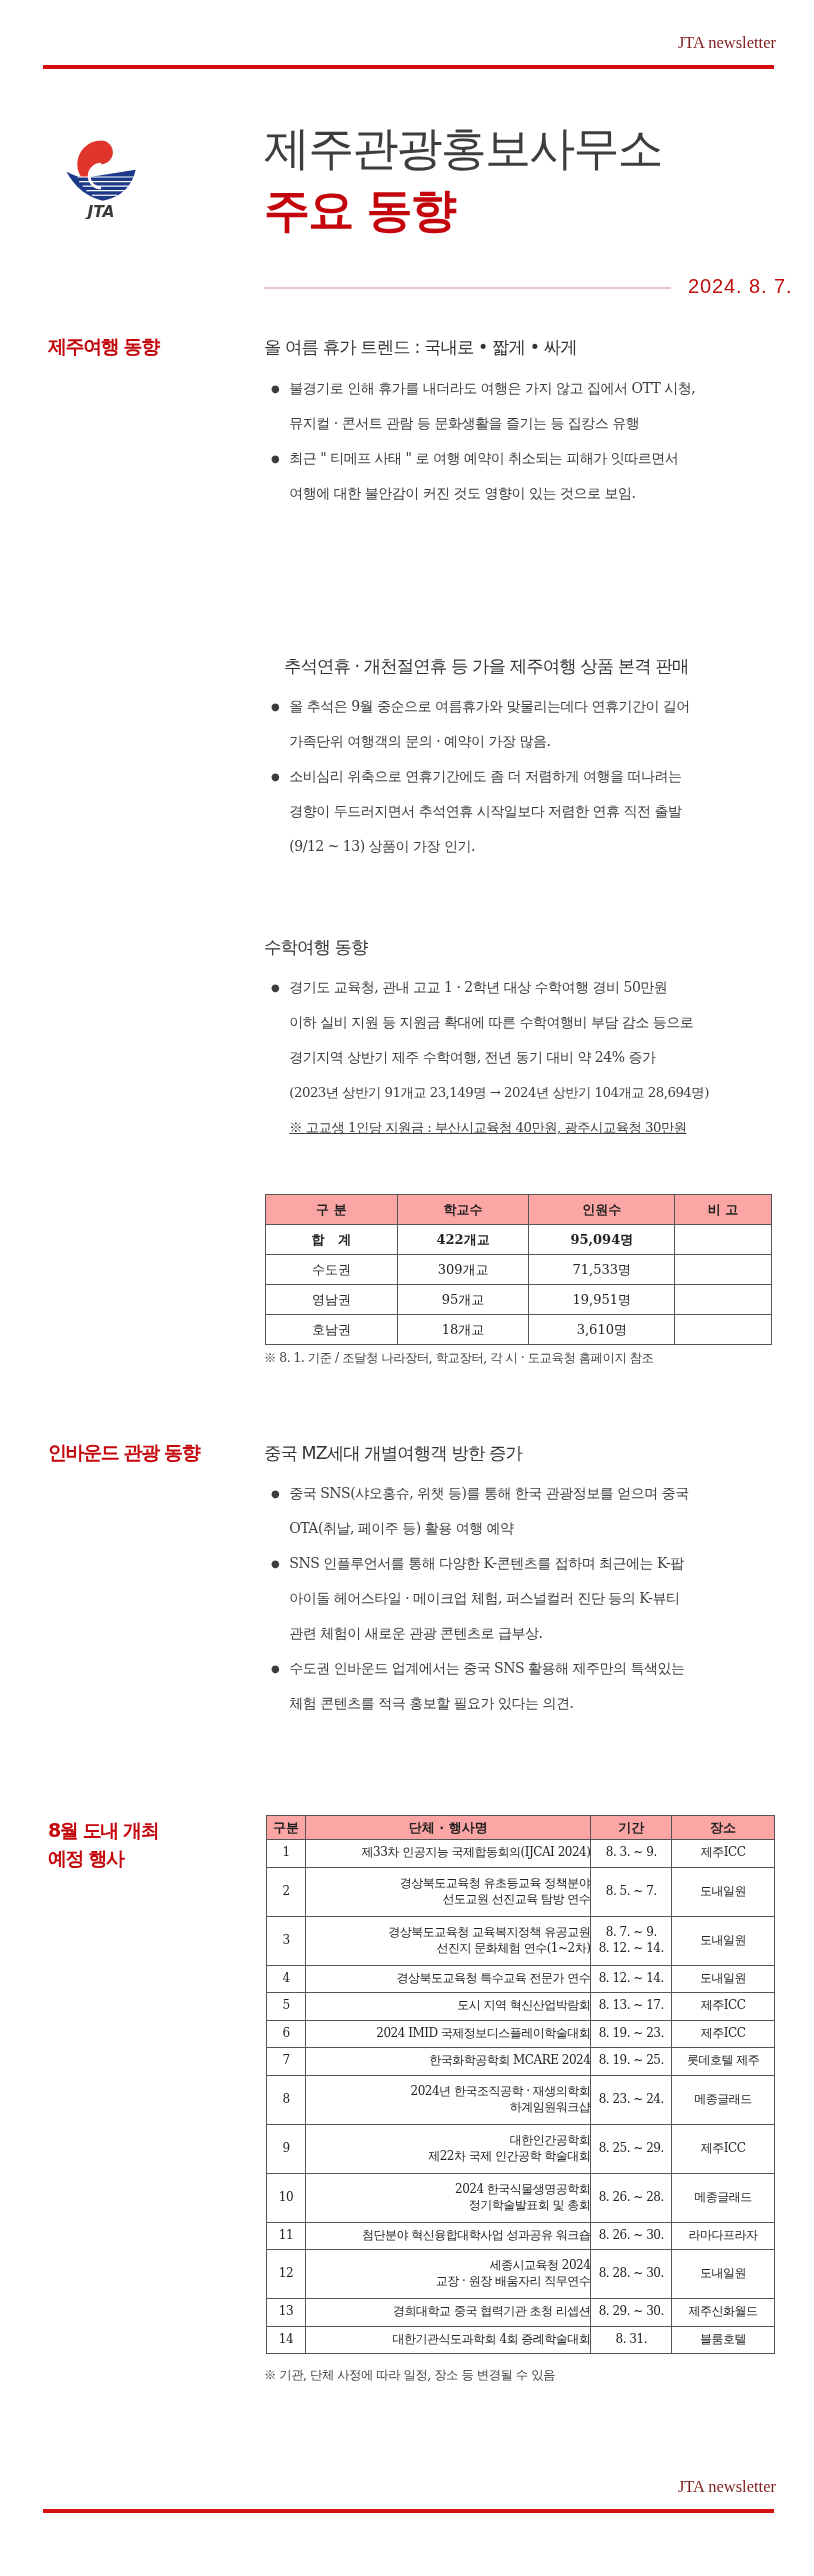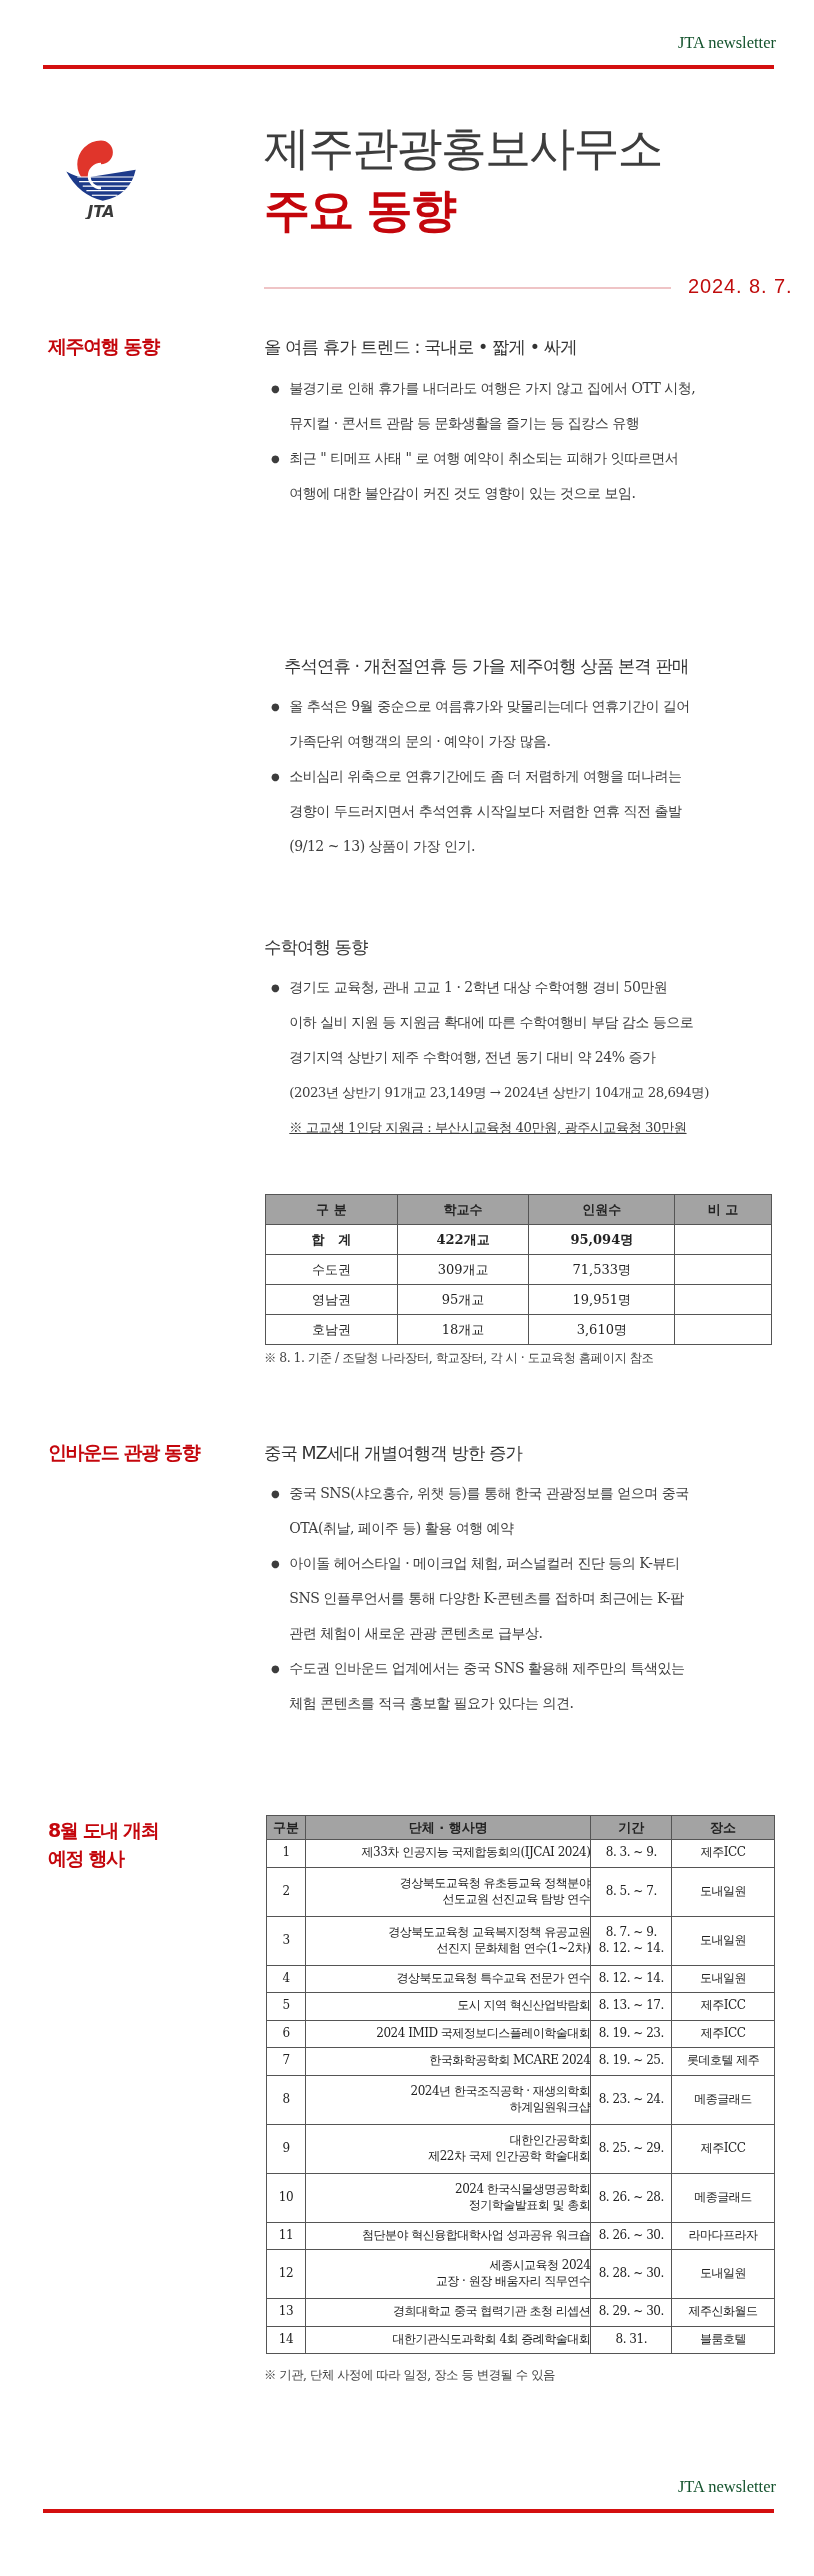--- a/index.html
+++ b/index.html
@@ -1,19 +1,19 @@
 <!DOCTYPE html>
 <html style="font-size:14.6px"><head>
 <meta charset="utf-8">
 <style>
   * { margin: 0; padding: 0; box-sizing: border-box; }
   html, body { width: 815px; height: 2576px; background: #ffffff; }
   body { position: relative; font-family: "DejaVu Serif", "Liberation Serif", serif; color: #333; overflow: hidden; }
 
-  .brand { position: absolute; right: 39px; font-family: "Liberation Serif", serif; font-size: 16.5px; color: #14532d; }
+  .brand { position: absolute; right: 39px; font-family: "Liberation Serif", serif; font-size: 16.5px; color: #7f1d1d; }
   .brand.top { top: 33px; }
   .brand.bottom { top: 2477px; }
   .rule { position: absolute; left: 43px; width: 731px; height: 3.7px; background: #d40f0f; }
   .rule.top { top: 65px; }
   .rule.bottom { top: 2509px; }
 
   .logo { position: absolute; left: 59px; top: 135px; width: 84px; height: 84px; }
 
   .title1 { position: absolute; left: 264px; top: 121px; font-family: "DejaVu Sans", sans-serif; font-size: 46px; color: #3d3d3d; letter-spacing: -1.8px; line-height: 55px; }
   .title2 { position: absolute; left: 264px; top: 183px; font-family: "DejaVu Sans", sans-serif; font-size: 46px; font-weight: bold; color: #c4060c; letter-spacing: -1.8px; line-height: 55px; }
@@ -26,21 +26,21 @@
   .sub-head { position: absolute; left: 264px; font-family: "DejaVu Sans", sans-serif; font-size: 17.4px; color: #333; letter-spacing: -0.9px; }
 
   .bullets { position: absolute; left: 271px; width: 513px; list-style: none; }
   .bullets li { position: relative; padding-left: 18.3px; font-size: 14px; line-height: 35px; color: #3c3c3c; letter-spacing: -0.5px; }
   .bullets li::before { content: "●"; position: absolute; left: 0; top: 0; font-size: 10px; color: #3c3c3c; }
   .sub-line { display: block; }
   .note-ul { text-decoration: underline; }
 
   table { position: absolute; border-collapse: collapse; font-family: "DejaVu Serif", serif; color: #222; }
   table td, table th { border: 1.4px solid #555; text-align: center; font-weight: normal; }
-  table th { background: #a3a3a3; font-family: "DejaVu Sans", sans-serif; font-weight: bold; }
+  table th { background: #fca5a5; font-family: "DejaVu Sans", sans-serif; font-weight: bold; }
 
   .t1 { left: 265px; top: 1194px; width: 507px; font-size: 13px; }
   .t1 th, .t1 td { height: 30px; }
   .t1 .bold td.c0, .t1 .bold td.c1, .t1 .bold td.c2 { font-weight: bold; }
 
   .t2 { left: 266px; top: 1815px; width: 509px; font-size: 12px; }
   .t2 th { height: 24px; font-size: 13px; }
   .t2 td { height: 27.5px; line-height: 15.6px; letter-spacing: -0.5px; }
   .t2 td.name { text-align: right; padding-left: 12px; }
   .t2 tr.tall td { height: 49px; }
@@ -162,22 +162,22 @@
 <div class="footnote" style="top:1350px;">※ 8. 1. 기준 / 조달청 나라장터, 학교장터, 각 시 · 도교육청 홈페이지 참조</div>
 
 <div class="section-label" style="top:1439px;">인바운드 관광 동향</div>
 <div class="sub-head" style="top:1441px;">중국 MZ세대 개별여행객 방한 증가</div>
 <ul class="bullets" style="top:1476px;">
   <li>
     <span class="sub-line">중국 SNS(샤오홍슈, 위챗 등)를 통해 한국 관광정보를 얻으며 중국</span>
     <span class="sub-line">OTA(취날, 페이주 등) 활용 여행 예약</span>
   </li>
   <li>
+    <span class="sub-line">SNS 인플루언서를 통해 다양한 K-콘텐츠를 접하며 최근에는 K-팝</span>
     <span class="sub-line">아이돌 헤어스타일 · 메이크업 체험, 퍼스널컬러 진단 등의 K-뷰티</span>
-    <span class="sub-line">SNS 인플루언서를 통해 다양한 K-콘텐츠를 접하며 최근에는 K-팝</span>
     <span class="sub-line">관련 체험이 새로운 관광 콘텐츠로 급부상.</span>
   </li>
   <li>
     <span class="sub-line">수도권 인바운드 업계에서는  중국 SNS 활용해 제주만의 특색있는</span>
     <span class="sub-line">체험 콘텐츠를 적극 홍보할 필요가 있다는 의견.</span>
   </li>
 </ul>
 
 <div class="section-label" style="top:1817px;">
   <span class="sub-line">8월 도내 개최</span>

